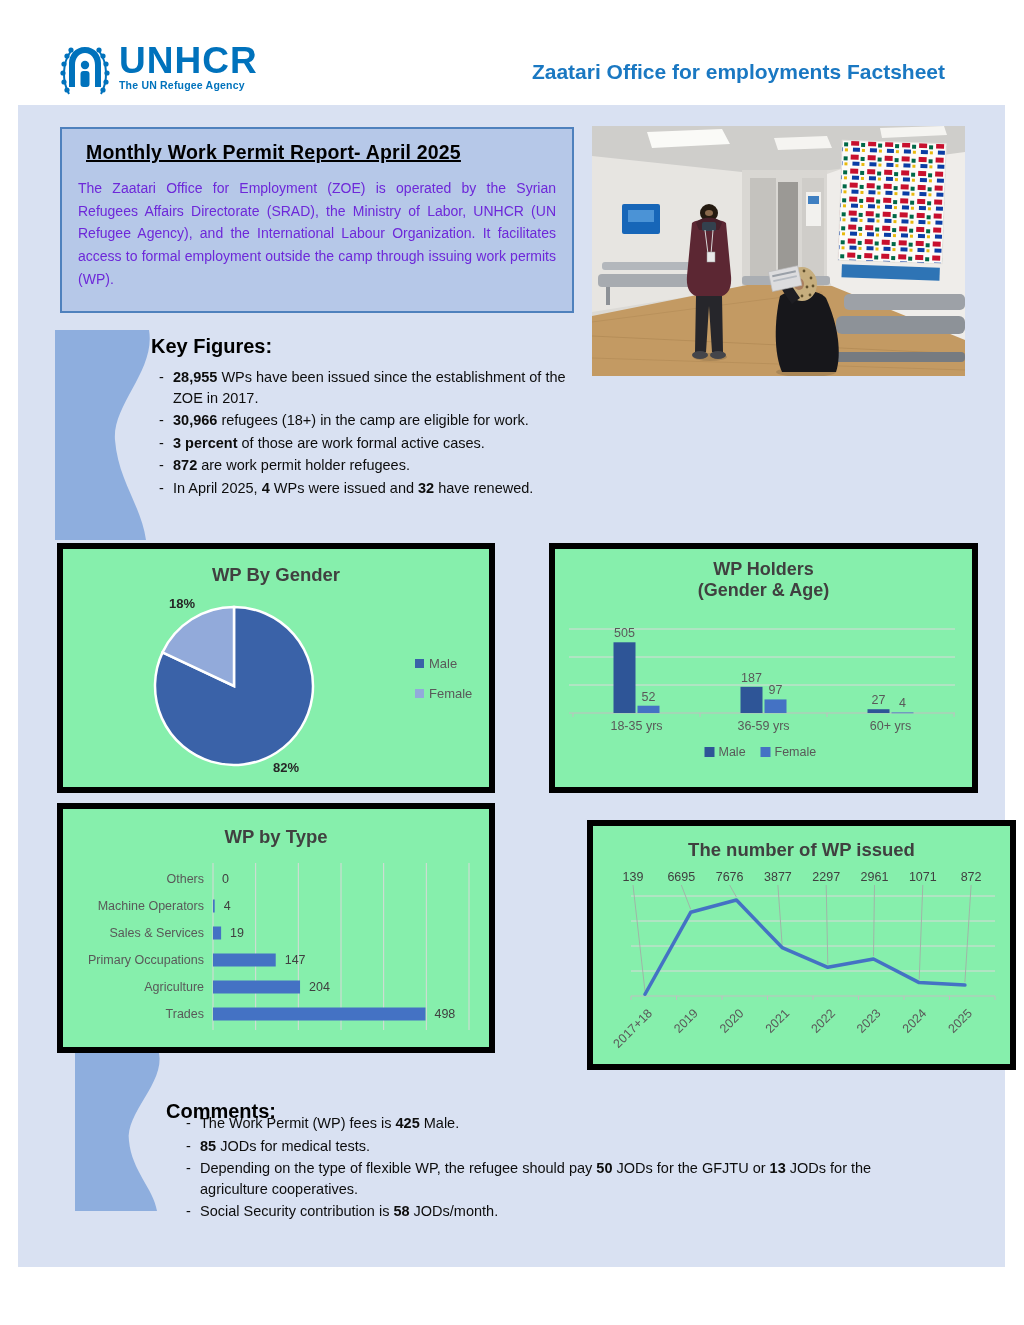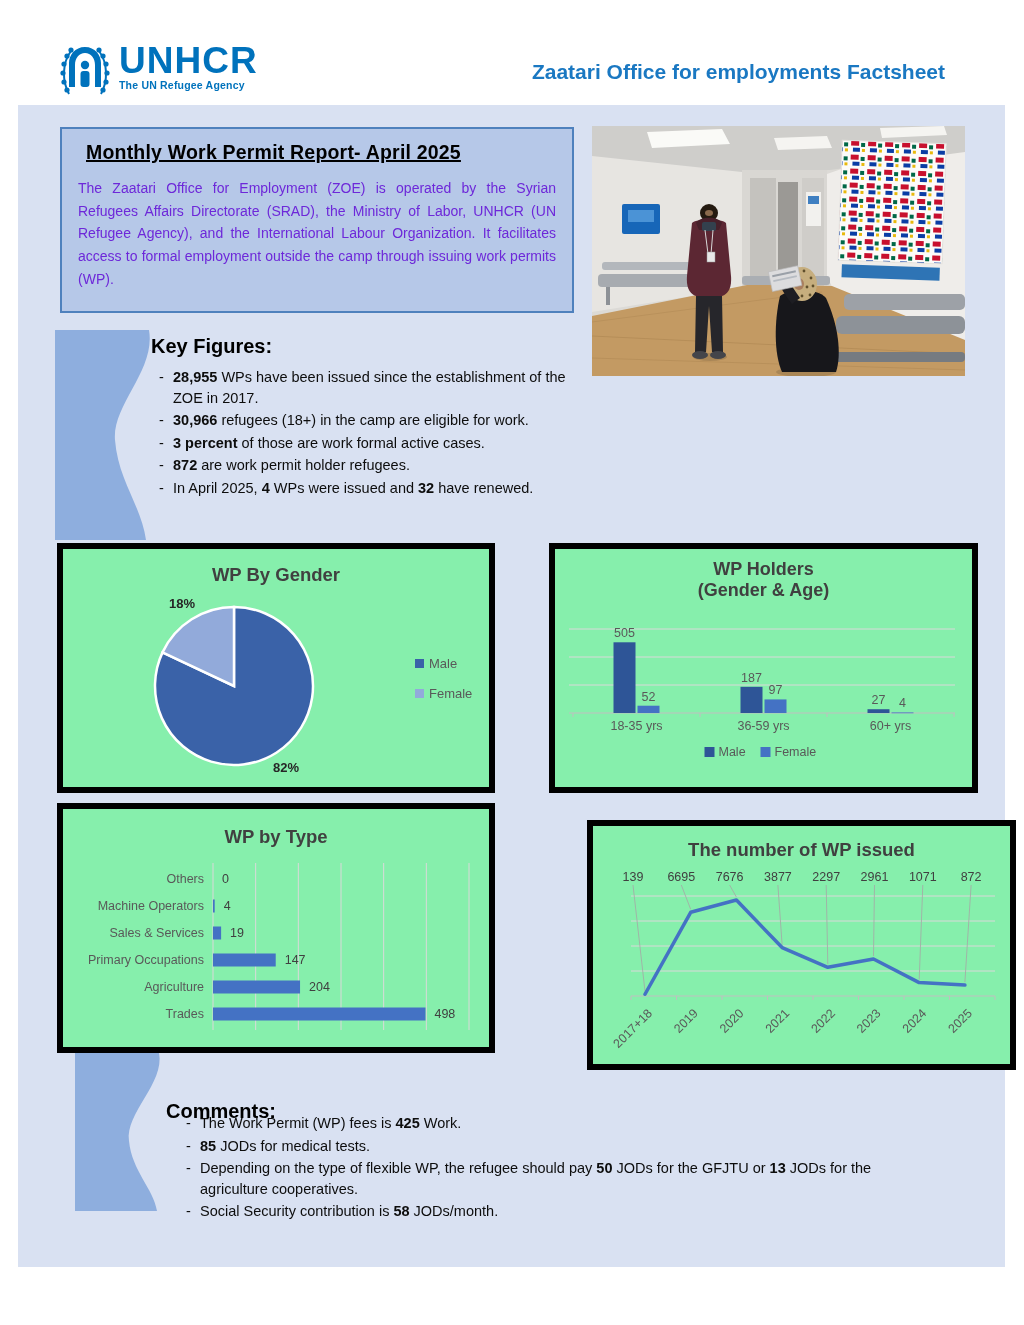--- a/index.html
+++ b/index.html
@@ -300,20 +300,20 @@
           <text x="334.20000000000005" y="188" font-size="12.5" fill="#595959" text-anchor="end" font-weight="normal" transform="rotate(-45 334.20000000000005 188)">2024</text>
           <text x="379.90000000000003" y="188" font-size="12.5" fill="#595959" text-anchor="end" font-weight="normal" transform="rotate(-45 379.90000000000003 188)">2025</text>
         </svg>
       </div>
 
     <svg class="wave wave-com" width="90" height="158" viewBox="0 0 90 158">
       <path d="M0,0 L84,0 C90,30 50,60 54,88 C57,118 78,135 82,158 L0,158 Z" fill="#8eaede"></path>
     </svg>
     <h2 class="sec-head com-head">Comments:</h2>
     <ul class="rich-list com-list">
-        <li><span>The Work Permit (WP) fees is </span><span class="b">425</span><span> Work.</span></li>
+        <li><span>The Work Permit (WP) fees is </span><span class="b">425</span><span> Male.</span></li>
         <li><span class="b">85</span><span> JODs for medical tests.</span></li>
         <li><span>Depending on the type of flexible WP, the refugee should pay </span><span class="b">50</span><span> JODs for the GFJTU or </span><span class="b">13</span><span> JODs for the agriculture cooperatives.</span></li>
         <li><span>Social Security contribution is </span><span class="b">58</span><span> JODs/month.</span></li>
       </ul>
 
   </div>
 </div>
 
 </body></html>

